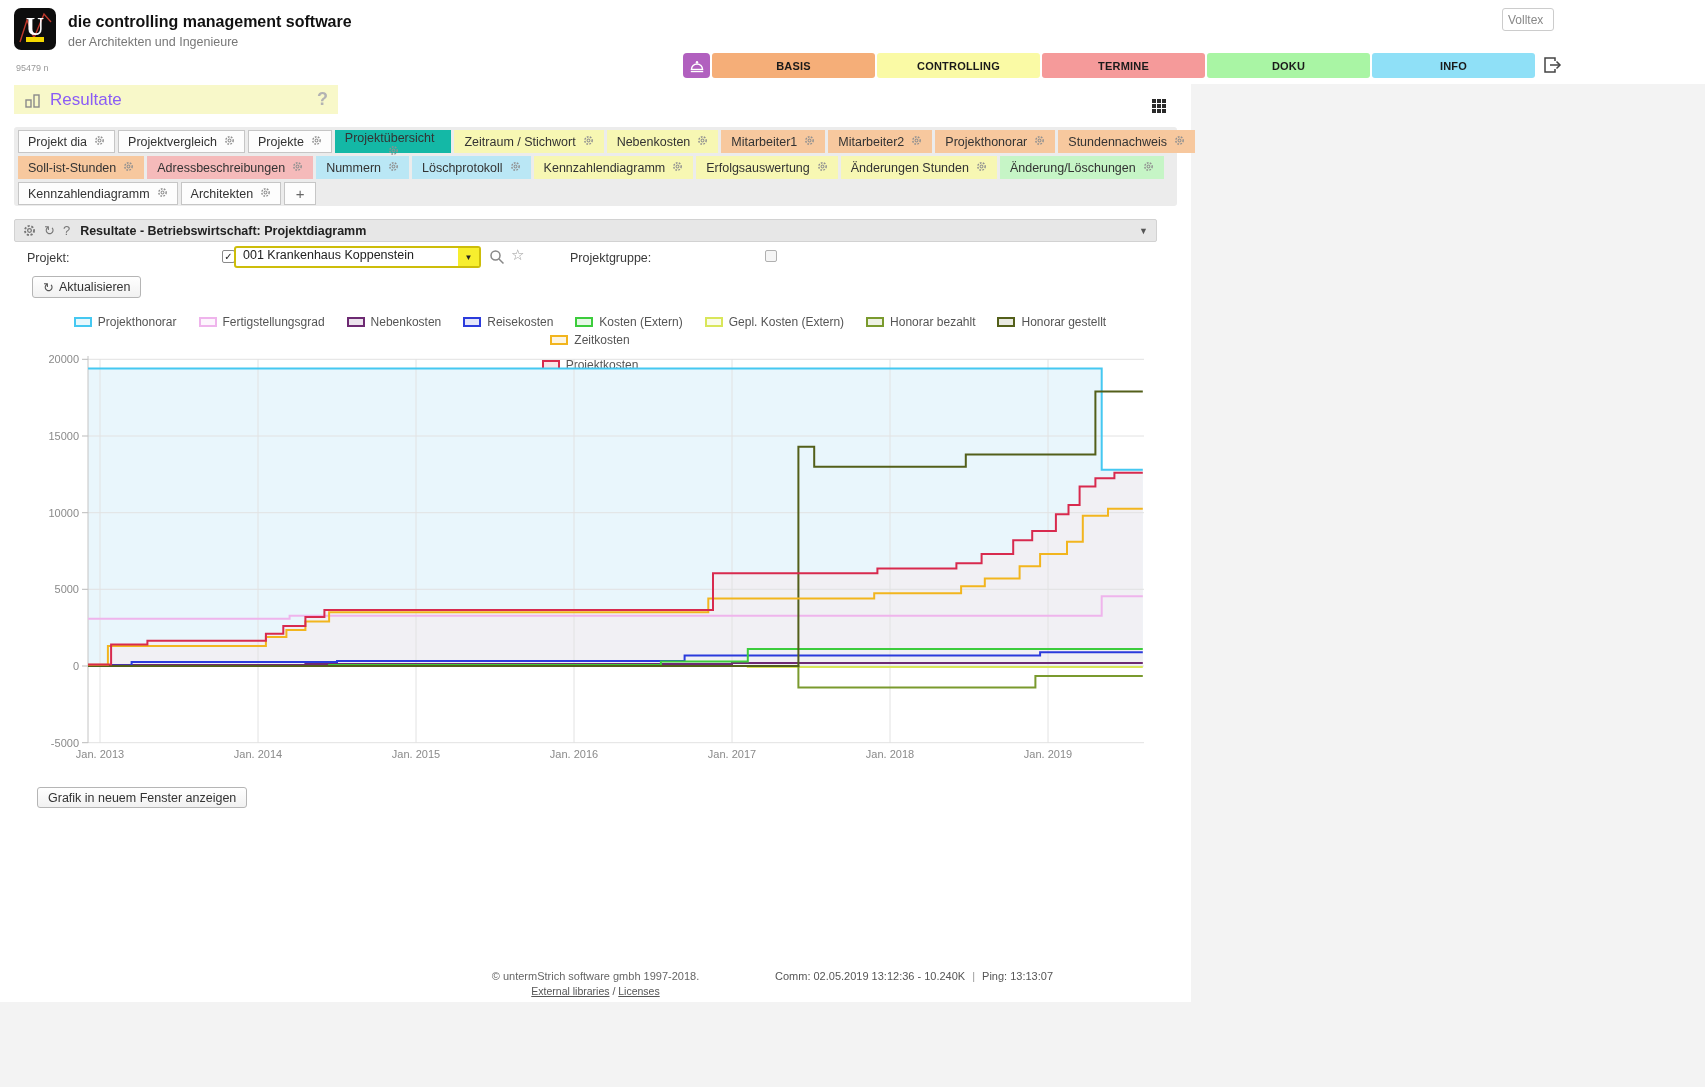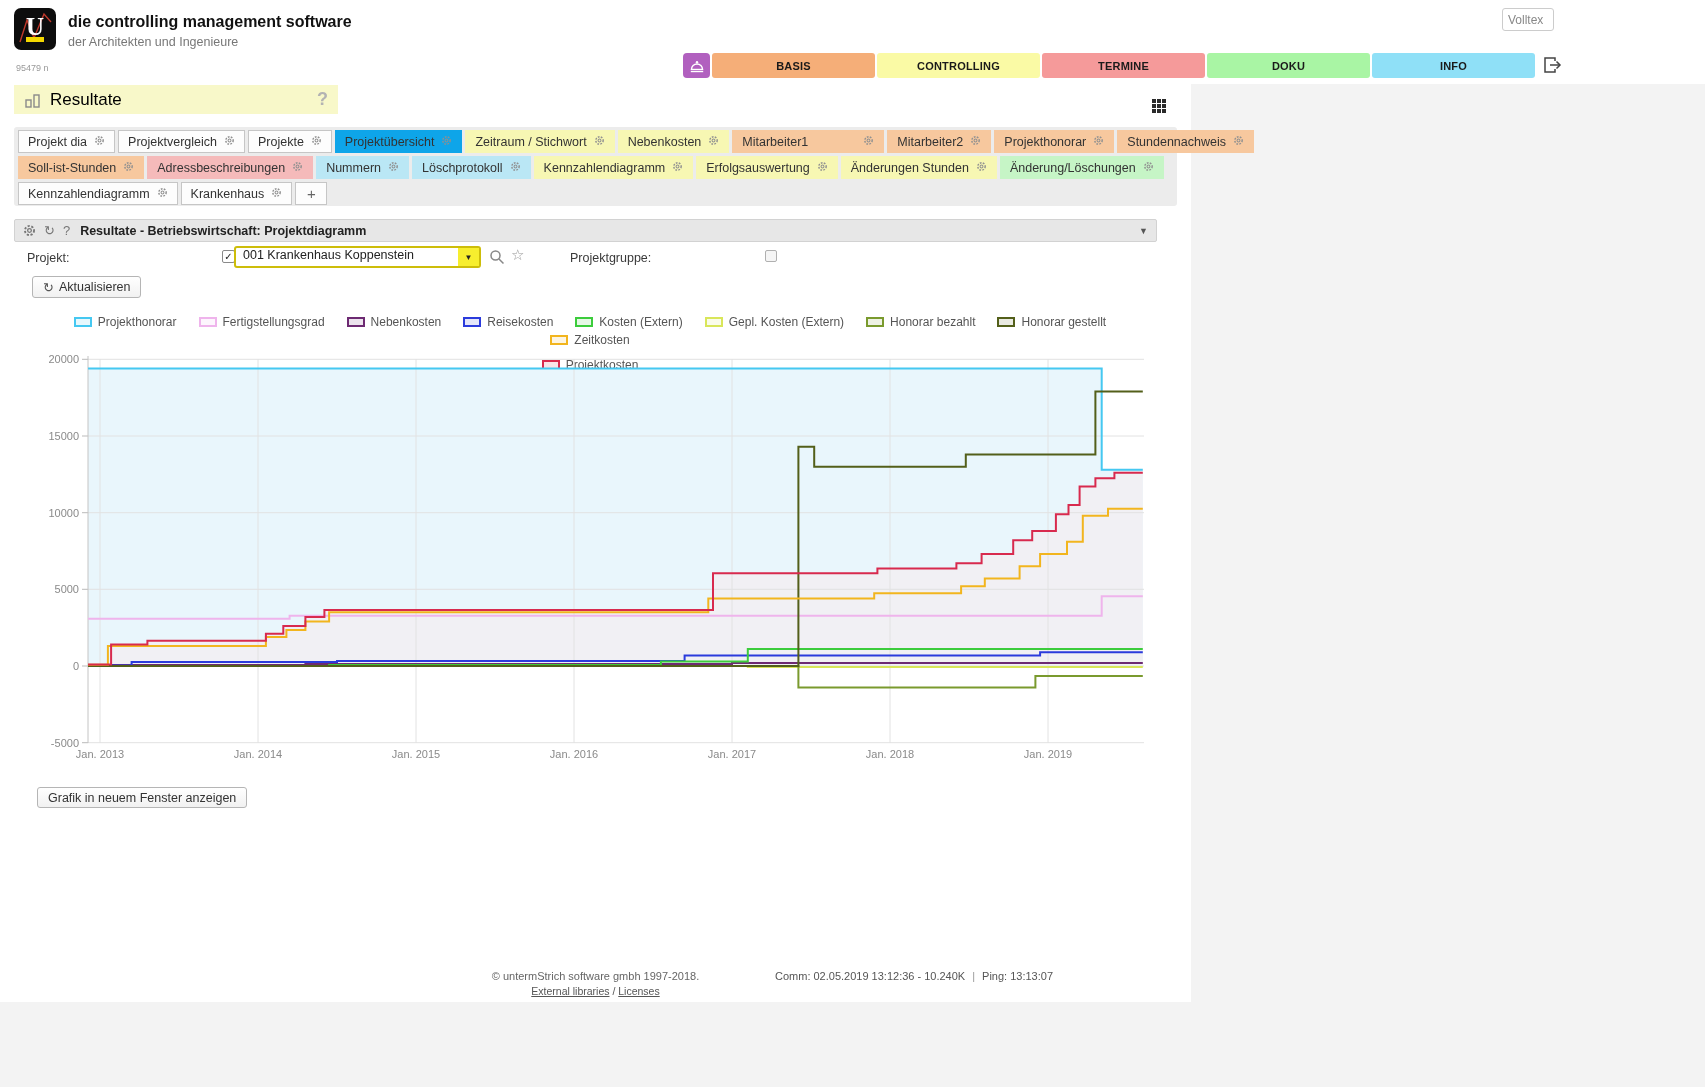--- a/index.html
+++ b/index.html
@@ -15,21 +15,21 @@
   #fulltext { position:absolute; left:1502px; top:8px; width:52px; height:23px; border:1px solid #ccc; border-radius:3px; font-size:12px; color:#888; padding:0 5px; outline:none; background:#fff; }
   #dome-btn { position:absolute; left:683px; top:53px; width:27px; height:25px; background:#b160bf; border-radius:4px; display:flex; align-items:center; justify-content:center; cursor:pointer; }
   #nav { position:absolute; left:712px; top:53px; display:flex; }
   .nav-btn { width:163px; height:25px; margin-right:2px; border-radius:3px; font-size:11px; font-weight:bold; color:#1a1a1a; display:flex; align-items:center; justify-content:center; letter-spacing:.2px; cursor:pointer; }
   #exit-btn { position:absolute; left:1542px; top:55px; width:20px; height:20px; cursor:pointer; }
 
   
   #main { position:absolute; left:0; top:84px; width:1191px; height:918px; background:#ffffff; }
 
   #page-band { position:absolute; left:14px; top:1px; width:324px; height:29px; background:#f8f8c9; display:flex; align-items:center; padding:0 10px; }
-  #page-band .ptitle { font-size:17px; color:#000000; margin-left:8px; flex:1; }
+  #page-band .ptitle { font-size:17px; color:#8b5cf6; margin-left:8px; flex:1; }
   #page-band .help { font-size:18px; color:#b3b3b3; font-weight:bold; }
   #grid-icon { position:absolute; left:1152px; top:15px; width:14px; height:14px; display:grid; grid-template-columns:repeat(3,4px); grid-template-rows:repeat(3,4px); gap:1px; cursor:pointer; }
   #grid-icon span { background:#2a2a2a; }
 
   #tabs { position:absolute; left:14px; top:43px; width:1163px; height:79px; background:#ececec; border-radius:3px; padding:3px 4px; }
   .tabrow { display:flex; margin-bottom:3px; }
   .tab { height:23px; display:flex; align-items:center; padding:0 9px; margin-right:3px; border-radius:0; font-size:12.5px; color:#333; border:1px solid transparent; cursor:pointer; white-space:nowrap; }
   .tab .glabel { margin-right:7px; }
   .tab.plain { background:#fdfdfd; border-color:#c6c6c6; }
   .tab.add { width:32px; justify-content:center; color:#666; font-size:15px; }
@@ -144,42 +144,42 @@
                 <circle cx="6" cy="6" r="1.6" fill="none" stroke="#909090" stroke-width="1.1"></circle>
               </svg></span>
           </div>
           <div class="tab plain">
             <span class="glabel">Projekte</span>
             <span><svg width="11" height="11" viewBox="0 0 12 12">
                 <circle cx="6" cy="6" r="4" fill="none" stroke="#909090" stroke-width="1.6" stroke-dasharray="1.9 1.4"></circle>
                 <circle cx="6" cy="6" r="1.6" fill="none" stroke="#909090" stroke-width="1.1"></circle>
               </svg></span>
           </div>
-          <div class="tab " style="background: #0ea5e9;">
+          <div class="tab " style="background: #14b8a6; flex-direction: column;">
             <span class="glabel">Projektübersicht</span>
             <span><svg width="11" height="11" viewBox="0 0 12 12">
                 <circle cx="6" cy="6" r="4" fill="none" stroke="#909090" stroke-width="1.6" stroke-dasharray="1.9 1.4"></circle>
                 <circle cx="6" cy="6" r="1.6" fill="none" stroke="#909090" stroke-width="1.1"></circle>
               </svg></span>
           </div>
           <div class="tab " style="background: rgb(247, 247, 179);">
             <span class="glabel">Zeitraum / Stichwort</span>
             <span><svg width="11" height="11" viewBox="0 0 12 12">
                 <circle cx="6" cy="6" r="4" fill="none" stroke="#909090" stroke-width="1.6" stroke-dasharray="1.9 1.4"></circle>
                 <circle cx="6" cy="6" r="1.6" fill="none" stroke="#909090" stroke-width="1.1"></circle>
               </svg></span>
           </div>
           <div class="tab " style="background: rgb(247, 247, 179);">
             <span class="glabel">Nebenkosten</span>
             <span><svg width="11" height="11" viewBox="0 0 12 12">
                 <circle cx="6" cy="6" r="4" fill="none" stroke="#909090" stroke-width="1.6" stroke-dasharray="1.9 1.4"></circle>
                 <circle cx="6" cy="6" r="1.6" fill="none" stroke="#909090" stroke-width="1.1"></circle>
               </svg></span>
           </div>
-          <div class="tab " style="background: rgb(247, 200, 158); gap: 48px;">
+          <div class="tab " style="background: rgb(247, 200, 158);">
             <span class="glabel">Mitarbeiter1</span>
             <span><svg width="11" height="11" viewBox="0 0 12 12">
                 <circle cx="6" cy="6" r="4" fill="none" stroke="#909090" stroke-width="1.6" stroke-dasharray="1.9 1.4"></circle>
                 <circle cx="6" cy="6" r="1.6" fill="none" stroke="#909090" stroke-width="1.1"></circle>
               </svg></span>
           </div>
           <div class="tab " style="background: rgb(247, 200, 158);">
             <span class="glabel">Mitarbeiter2</span>
             <span><svg width="11" height="11" viewBox="0 0 12 12">
                 <circle cx="6" cy="6" r="4" fill="none" stroke="#909090" stroke-width="1.6" stroke-dasharray="1.9 1.4"></circle>
@@ -261,21 +261,21 @@
         </div>
         <div class="tabrow">
           <div class="tab plain">
             <span class="glabel">Kennzahlendiagramm</span>
             <span><svg width="11" height="11" viewBox="0 0 12 12">
                 <circle cx="6" cy="6" r="4" fill="none" stroke="#909090" stroke-width="1.6" stroke-dasharray="1.9 1.4"></circle>
                 <circle cx="6" cy="6" r="1.6" fill="none" stroke="#909090" stroke-width="1.1"></circle>
               </svg></span>
           </div>
           <div class="tab plain">
-            <span class="glabel">Krankenhaus</span>
+            <span class="glabel">Architekten</span>
             <span><svg width="11" height="11" viewBox="0 0 12 12">
                 <circle cx="6" cy="6" r="4" fill="none" stroke="#909090" stroke-width="1.6" stroke-dasharray="1.9 1.4"></circle>
                 <circle cx="6" cy="6" r="1.6" fill="none" stroke="#909090" stroke-width="1.1"></circle>
               </svg></span>
           </div>
           <div class="tab plain add">+</div>
         </div>
       </div>
 
     <div id="toolbar">

